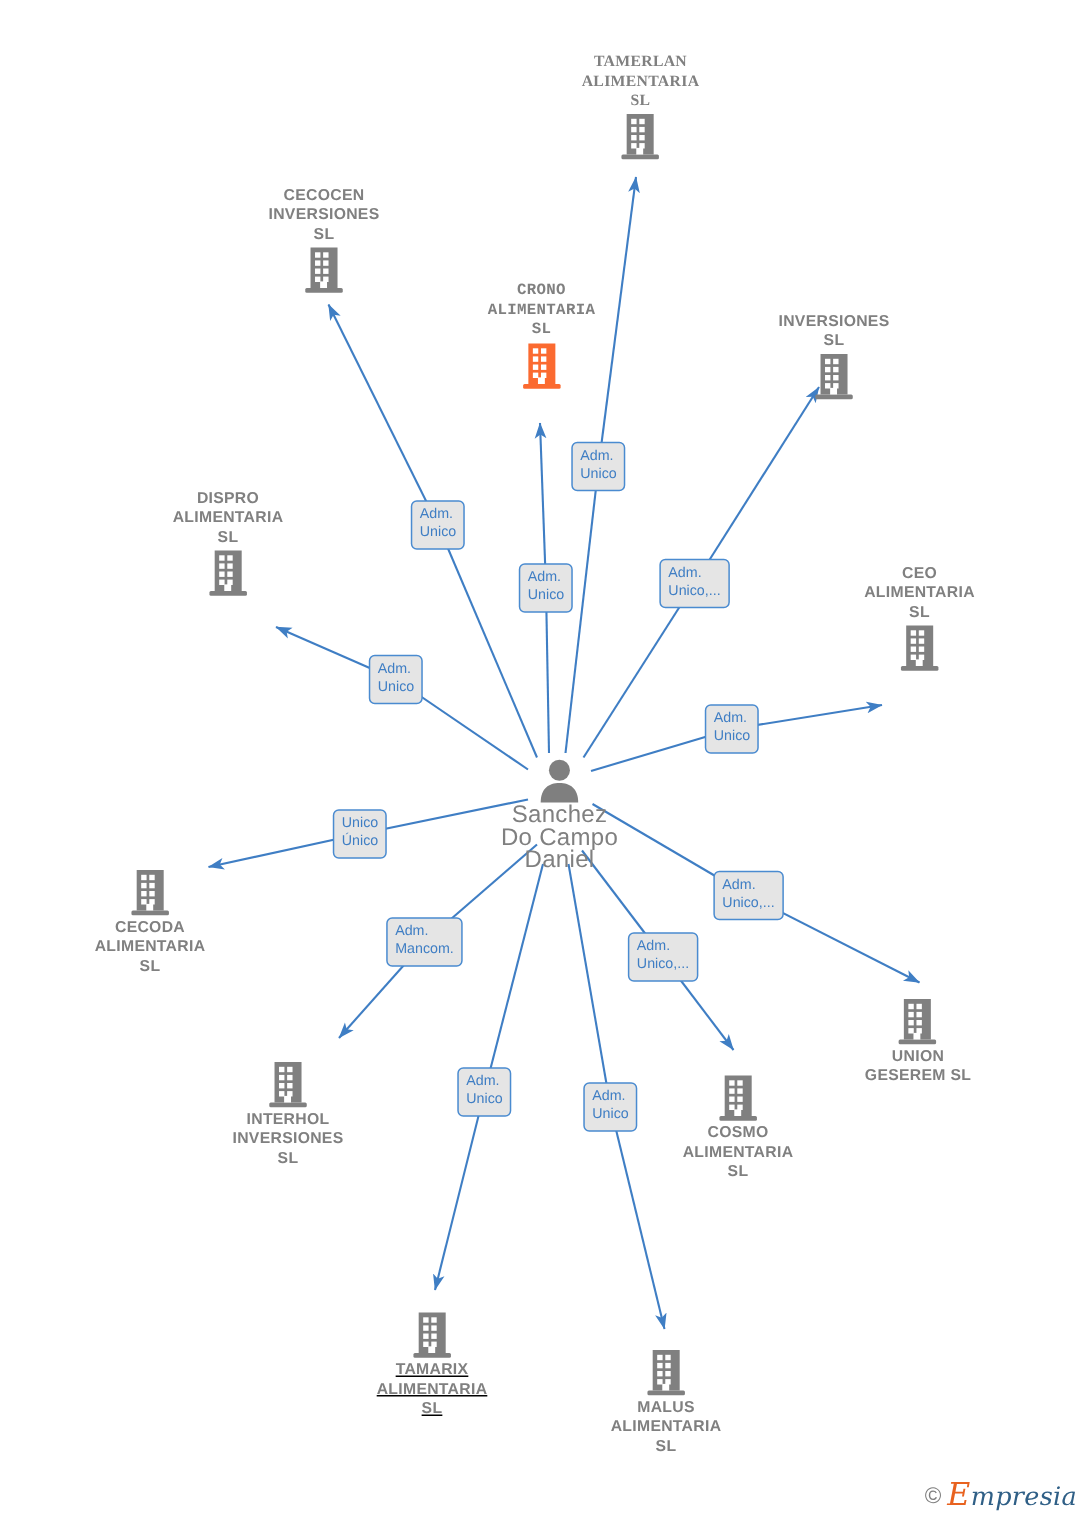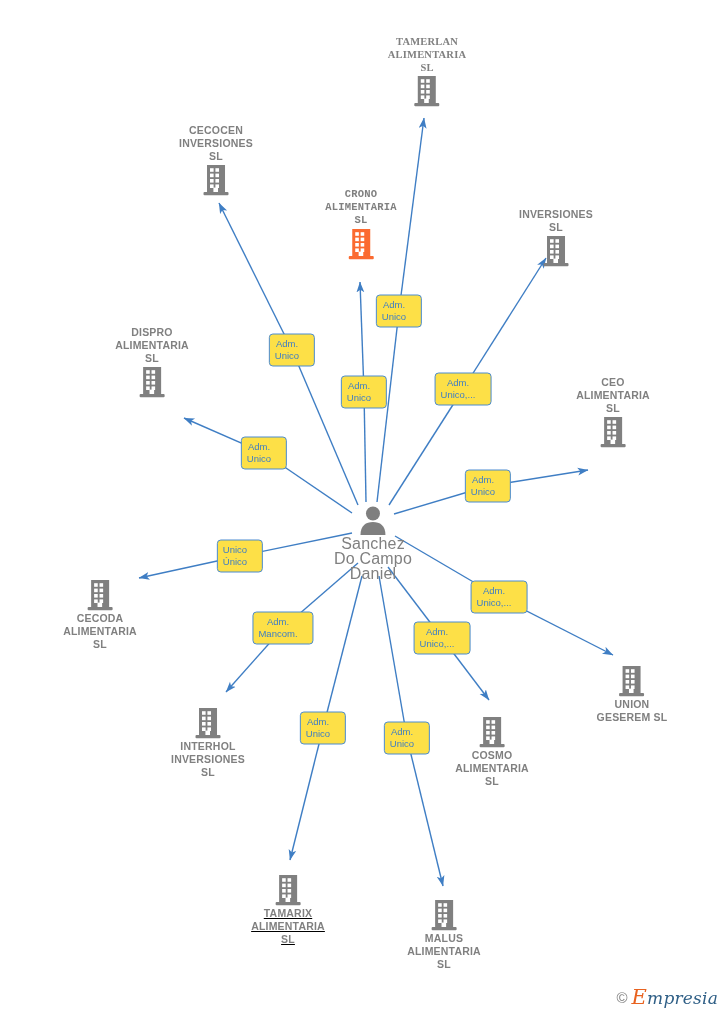--- a/index.html
+++ b/index.html
@@ -52,28 +52,27 @@
   .node-label.focus {
     color: #808080;
   }
   .node-icon {
     display: block;
     margin: 0 auto;
   }
   .edge-label {
     position: absolute;
     transform: translate(-50%, -50%);
-    background: #fde047;
+    background: #e5e5e5;
     border: 1px solid #4a8bd0;
     border-radius: 4px;
     color: #3f7ec4;
     font-size: 9.5px;
     line-height: 12px;
-    text-align: center;
-    padding: 3px 15px 4px 5px;
+    padding: 3px 5px 4px 5px;
     white-space: pre-line;
     min-width: 30px;
     box-sizing: border-box;
   }
   #watermark {
     position: absolute;
     right: 10px;
     bottom: 8px;
     display: flex;
     align-items: center;
@@ -288,21 +287,21 @@
             <rect x="14.4" y="16" width="3.6" height="3.6" fill="#ffffff"></rect>
             <rect x="9" y="21.4" width="3.6" height="3.6" fill="#ffffff"></rect>
             <rect x="14.4" y="21.4" width="3.6" height="3.6" fill="#ffffff"></rect>
             <rect x="12.4" y="24.6" width="4.6" height="4.4" fill="#ffffff"></rect>
           </svg>
         </div>
         <div class="node-label">CECODA
 ALIMENTARIA
 SL</div>
       </div>
-      <div class="node" style="left: 208px; top: 706px;">
+      <div class="node" style="left: 192px; top: 706px;">
         <div>
           <svg class="node-icon" width="30" height="34" viewBox="0 0 30 34" xmlns="http://www.w3.org/2000/svg">
             <rect x="6" y="2" width="18" height="27" fill="#808080"></rect>
             <rect x="2.5" y="29" width="25" height="3.2" rx="1" fill="#808080"></rect>
             <rect x="9" y="5.2" width="3.6" height="3.6" fill="#ffffff"></rect>
             <rect x="14.4" y="5.2" width="3.6" height="3.6" fill="#ffffff"></rect>
             <rect x="19.8" y="5.2" width="0" height="0" fill="#ffffff"></rect>
             <rect x="9" y="10.6" width="3.6" height="3.6" fill="#ffffff"></rect>
             <rect x="14.4" y="10.6" width="3.6" height="3.6" fill="#ffffff"></rect>
             <rect x="9" y="16" width="3.6" height="3.6" fill="#ffffff"></rect>
@@ -372,21 +371,21 @@
             <rect x="14.4" y="16" width="3.6" height="3.6" fill="#ffffff"></rect>
             <rect x="9" y="21.4" width="3.6" height="3.6" fill="#ffffff"></rect>
             <rect x="14.4" y="21.4" width="3.6" height="3.6" fill="#ffffff"></rect>
             <rect x="12.4" y="24.6" width="4.6" height="4.4" fill="#ffffff"></rect>
           </svg>
         </div>
         <div class="node-label">COSMO
 ALIMENTARIA
 SL</div>
       </div>
-      <div class="node" style="left: 632px; top: 664px;">
+      <div class="node" style="left: 612px; top: 664px;">
         <div>
           <svg class="node-icon" width="30" height="34" viewBox="0 0 30 34" xmlns="http://www.w3.org/2000/svg">
             <rect x="6" y="2" width="18" height="27" fill="#808080"></rect>
             <rect x="2.5" y="29" width="25" height="3.2" rx="1" fill="#808080"></rect>
             <rect x="9" y="5.2" width="3.6" height="3.6" fill="#ffffff"></rect>
             <rect x="14.4" y="5.2" width="3.6" height="3.6" fill="#ffffff"></rect>
             <rect x="19.8" y="5.2" width="0" height="0" fill="#ffffff"></rect>
             <rect x="9" y="10.6" width="3.6" height="3.6" fill="#ffffff"></rect>
             <rect x="14.4" y="10.6" width="3.6" height="3.6" fill="#ffffff"></rect>
             <rect x="9" y="16" width="3.6" height="3.6" fill="#ffffff"></rect>

